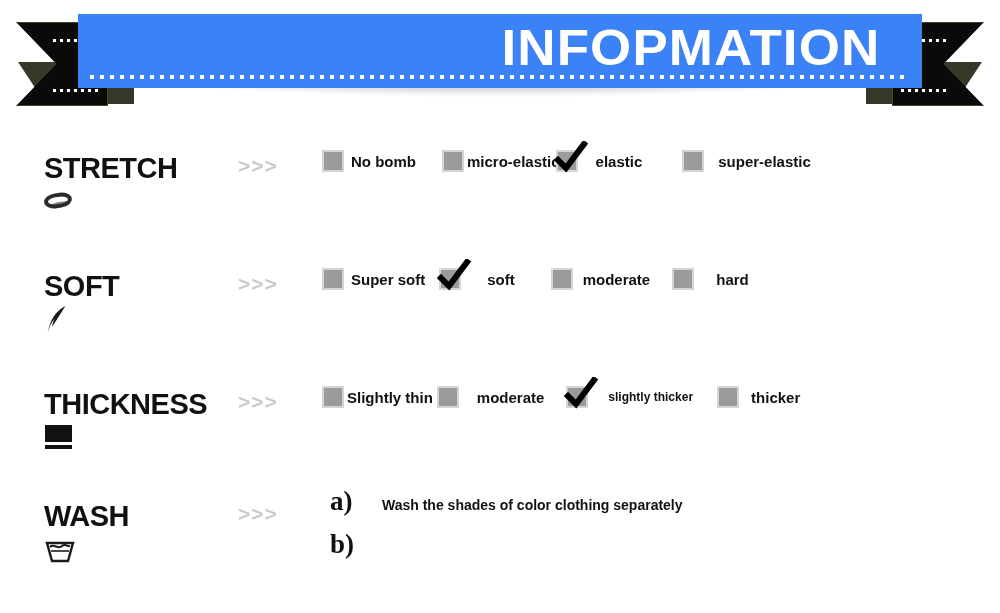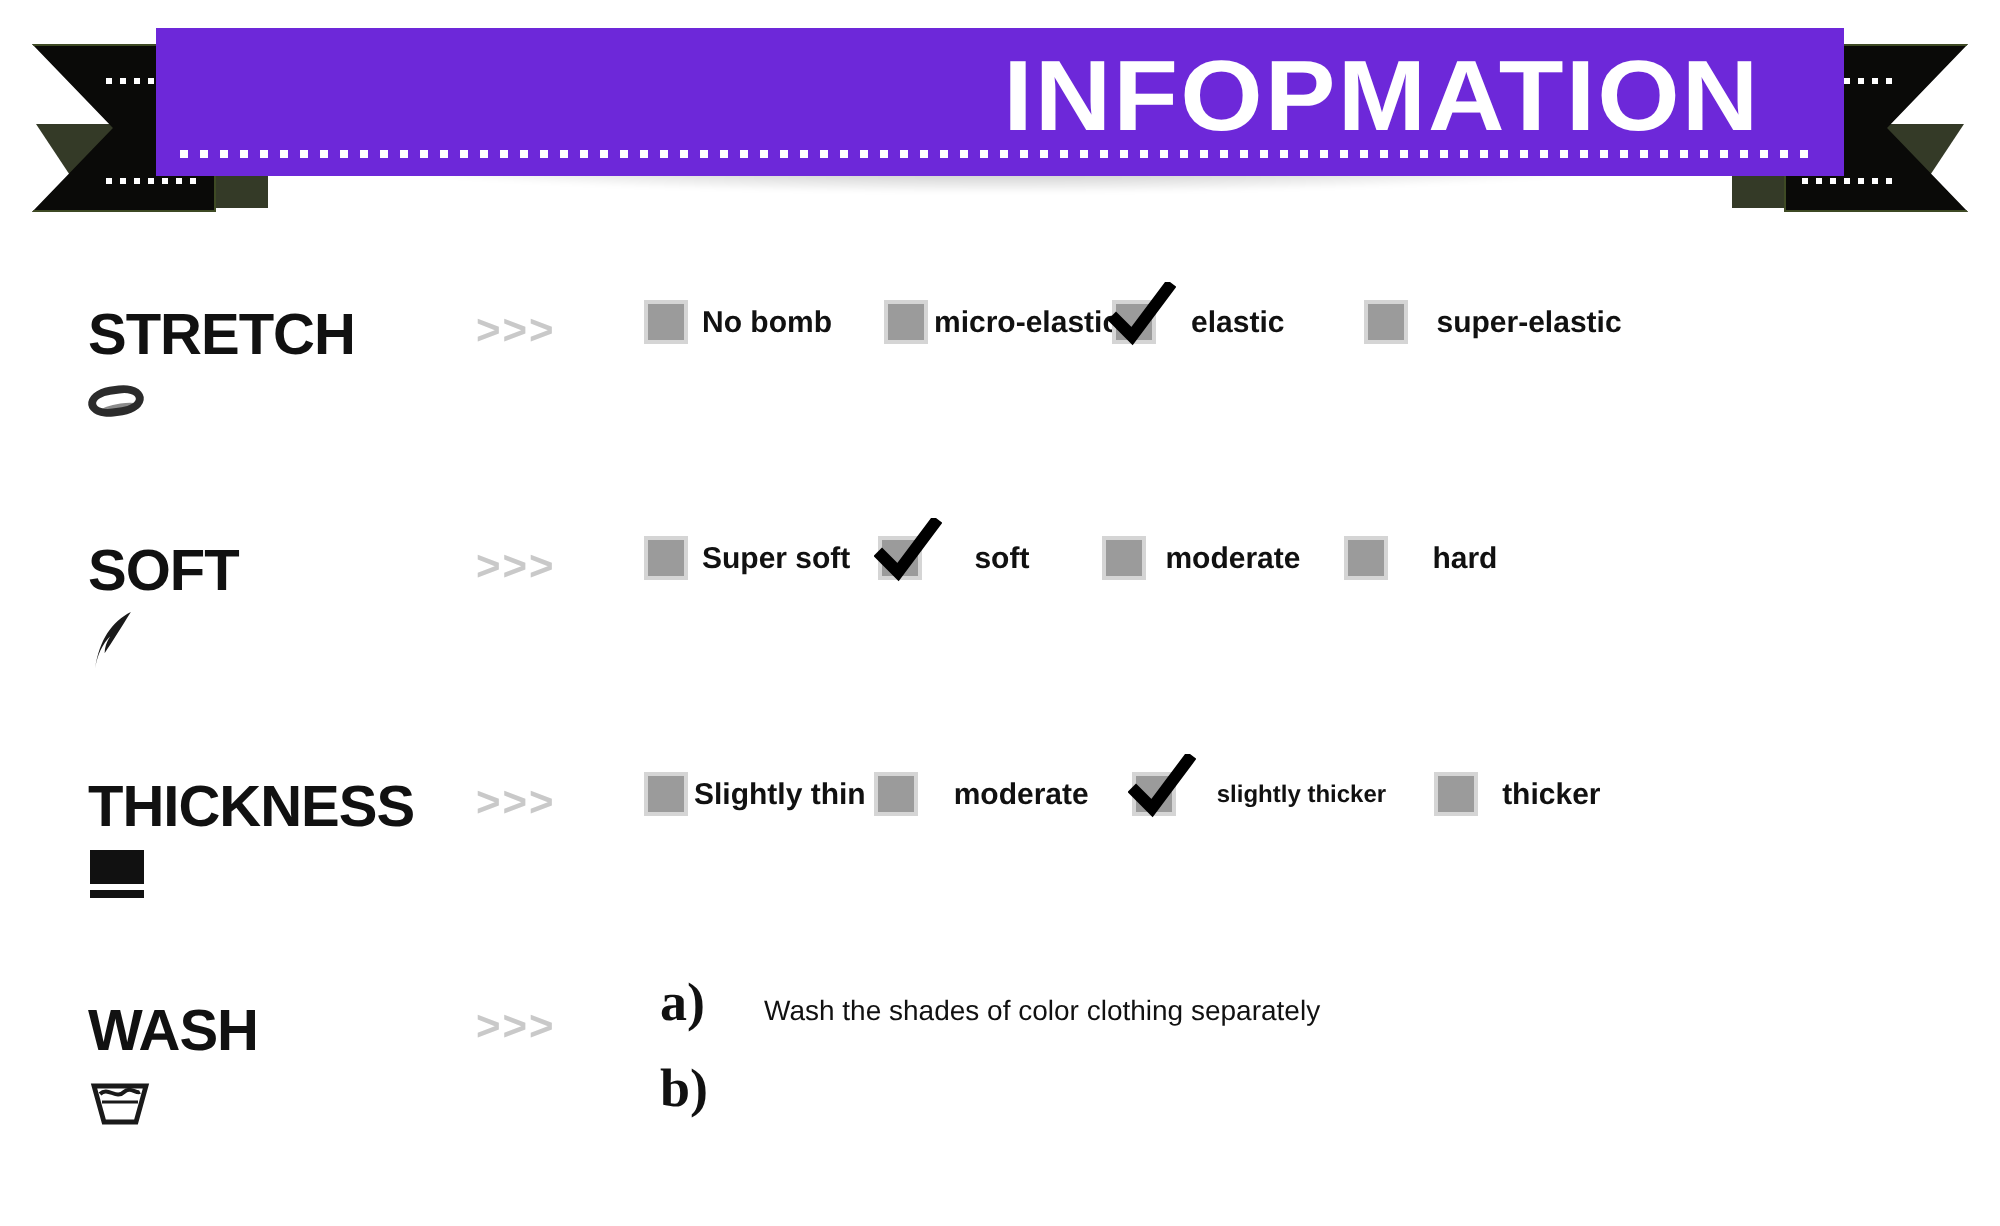--- a/index.html
+++ b/index.html
@@ -69,21 +69,21 @@
   .ribbon-end.right .dots { left: auto; right: 36px; }
   .ribbon-end .dots.d1 { top: 16px; }
   .ribbon-end .dots.d2 { top: 66px; }
 
   .ribbon-main {
     position: absolute;
     left: 78px;
     top: 14px;
     width: 844px;
     height: 74px;
-    background: #6d28d9;
+    background: #3b82f6;
     overflow: hidden;
   }
   .ribbon-main .inner-dots {
     position: absolute;
     left: 12px;
     right: 12px;
     bottom: 9px;
     height: 4px;
     background: repeating-linear-gradient(to right, #ffffff 0 4px, transparent 4px 10px);
   }
@@ -226,21 +226,21 @@
   .wash-marker {
     font-family: "Liberation Serif", serif;
     font-size: 27px;
     font-weight: bold;
     color: #111111;
     width: 52px;
     flex: 0 0 auto;
   }
   .wash-text {
     font-family: "Liberation Sans", sans-serif;
-    font-weight: normal;
+    font-weight: bold;
     font-size: 14px;
     color: #111111;
     white-space: nowrap;
   }
 </style>
 </head>
 <body>
 
 <div class="banner-wrap">
   <div class="banner-shadow"></div>

